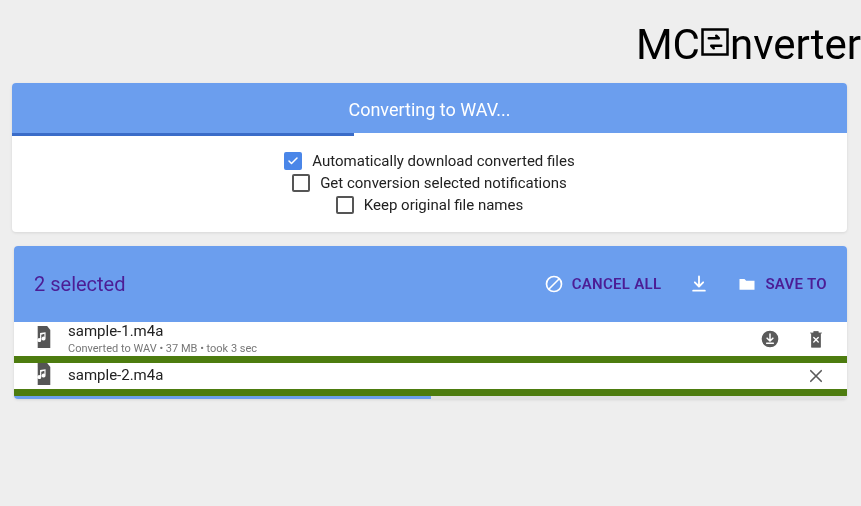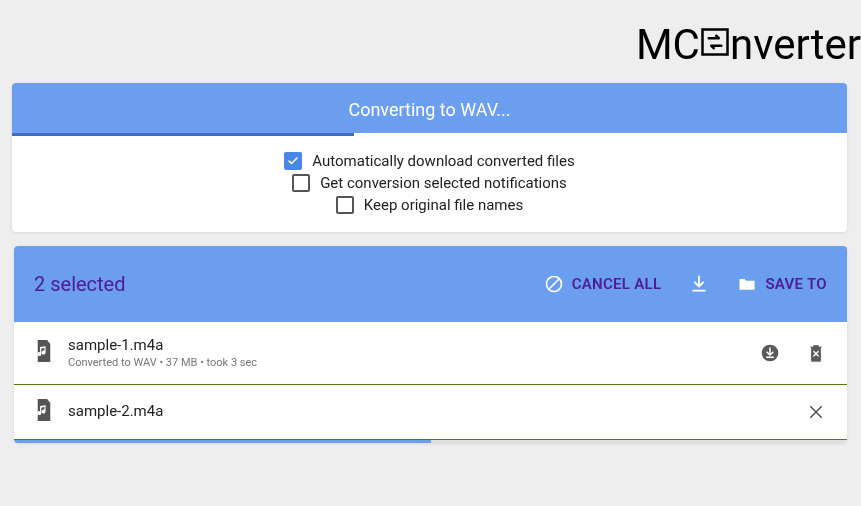--- a/index.html
+++ b/index.html
@@ -106,22 +106,22 @@
     font-weight: 600;
     font-size: 15px;
     margin-left: 28px;
     cursor: pointer;
     letter-spacing: 0.3px;
   }
   .hbtn svg { flex-shrink: 0; }
   .file-row {
     display: flex;
     align-items: center;
-    padding: 14px 20px;
-    border-bottom: 1px solid #4d7c0f;
+    padding: 0 20px;
+    border-bottom: 7px solid #4d7c0f;
     gap: 14px;
   }
   .file-row:last-child { border-bottom: none; }
   .file-icon { flex-shrink: 0; }
   .file-meta { flex: 1; min-width: 0; }
   .file-name { font-size: 15px; color: #222; line-height: 1.3; }
   .file-status { font-size: 11px; color: #777; line-height: 1.3; }
   .row-action {
     width: 22px; height: 22px;
     display: flex;

